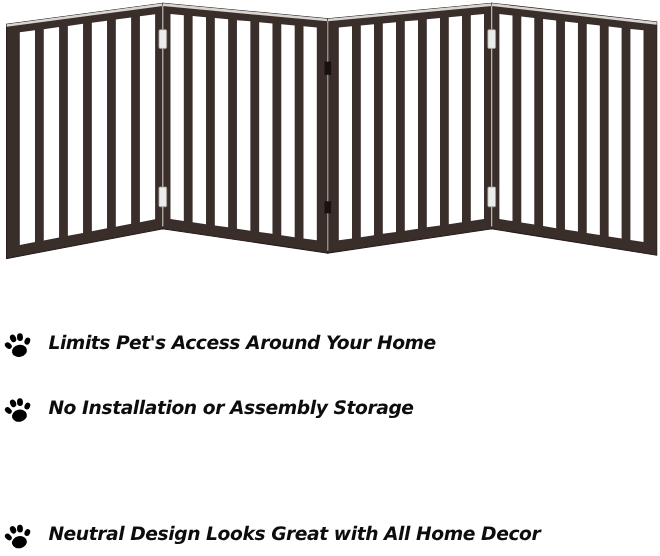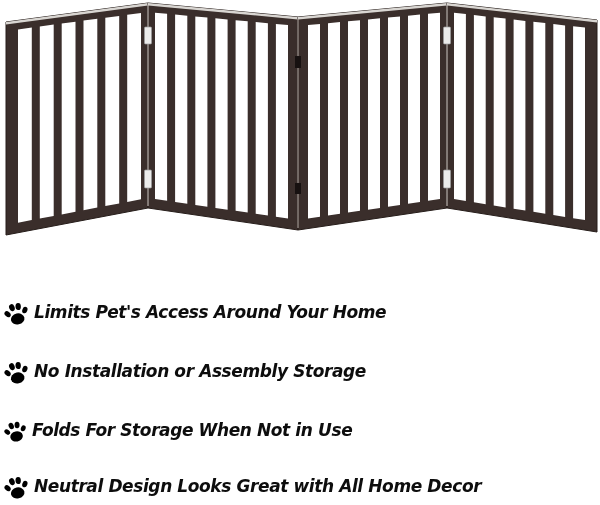--- a/index.html
+++ b/index.html
@@ -6,21 +6,21 @@
   .stage{
     position:relative;
     width:600px;height:505px;
     background:#ffffff;
     overflow:hidden;
     font-family:"DejaVu Sans",sans-serif;
   }
   .gate{position:absolute;left:0;top:0;display:block;}
   .feature-row{
     position:absolute;left:3px;
-    display:flex;align-items:center;gap:4px;height:30px;
+    display:flex;align-items:center;gap:14px;height:30px;
   }
   .r1{top:297px}.r2{top:356px}.r3{top:415px}.r4{top:471px}
   .paw{flex:0 0 auto;}
   .feature-text{
     font-style:italic;
     font-weight:700;
     font-size:17px;
     letter-spacing:-0.4px;
     color:#0d0d0d;
     white-space:nowrap;
@@ -98,26 +98,20 @@
     <span class="feature-text">Limits Pet's Access Around Your Home</span>
   </div>
 
   <div class="feature-row r2">
     <svg class="paw" width="27" height="27">
         <use href="#paw"></use>
       </svg>
     <span class="feature-text">No Installation or Assembly Storage</span>
   </div>
 
-  <div class="feature-row r3">
-    <svg class="paw" width="25" height="25">
-        <use href="#paw"></use>
-      </svg>
-    <span class="feature-text">Folds For Storage When Not in Use</span>
-  </div>
 
   <div class="feature-row r4">
     <svg class="paw" width="27" height="27">
         <use href="#paw"></use>
       </svg>
     <span class="feature-text">Neutral Design Looks Great with All Home Decor</span>
   </div>
 
 </div>
 

